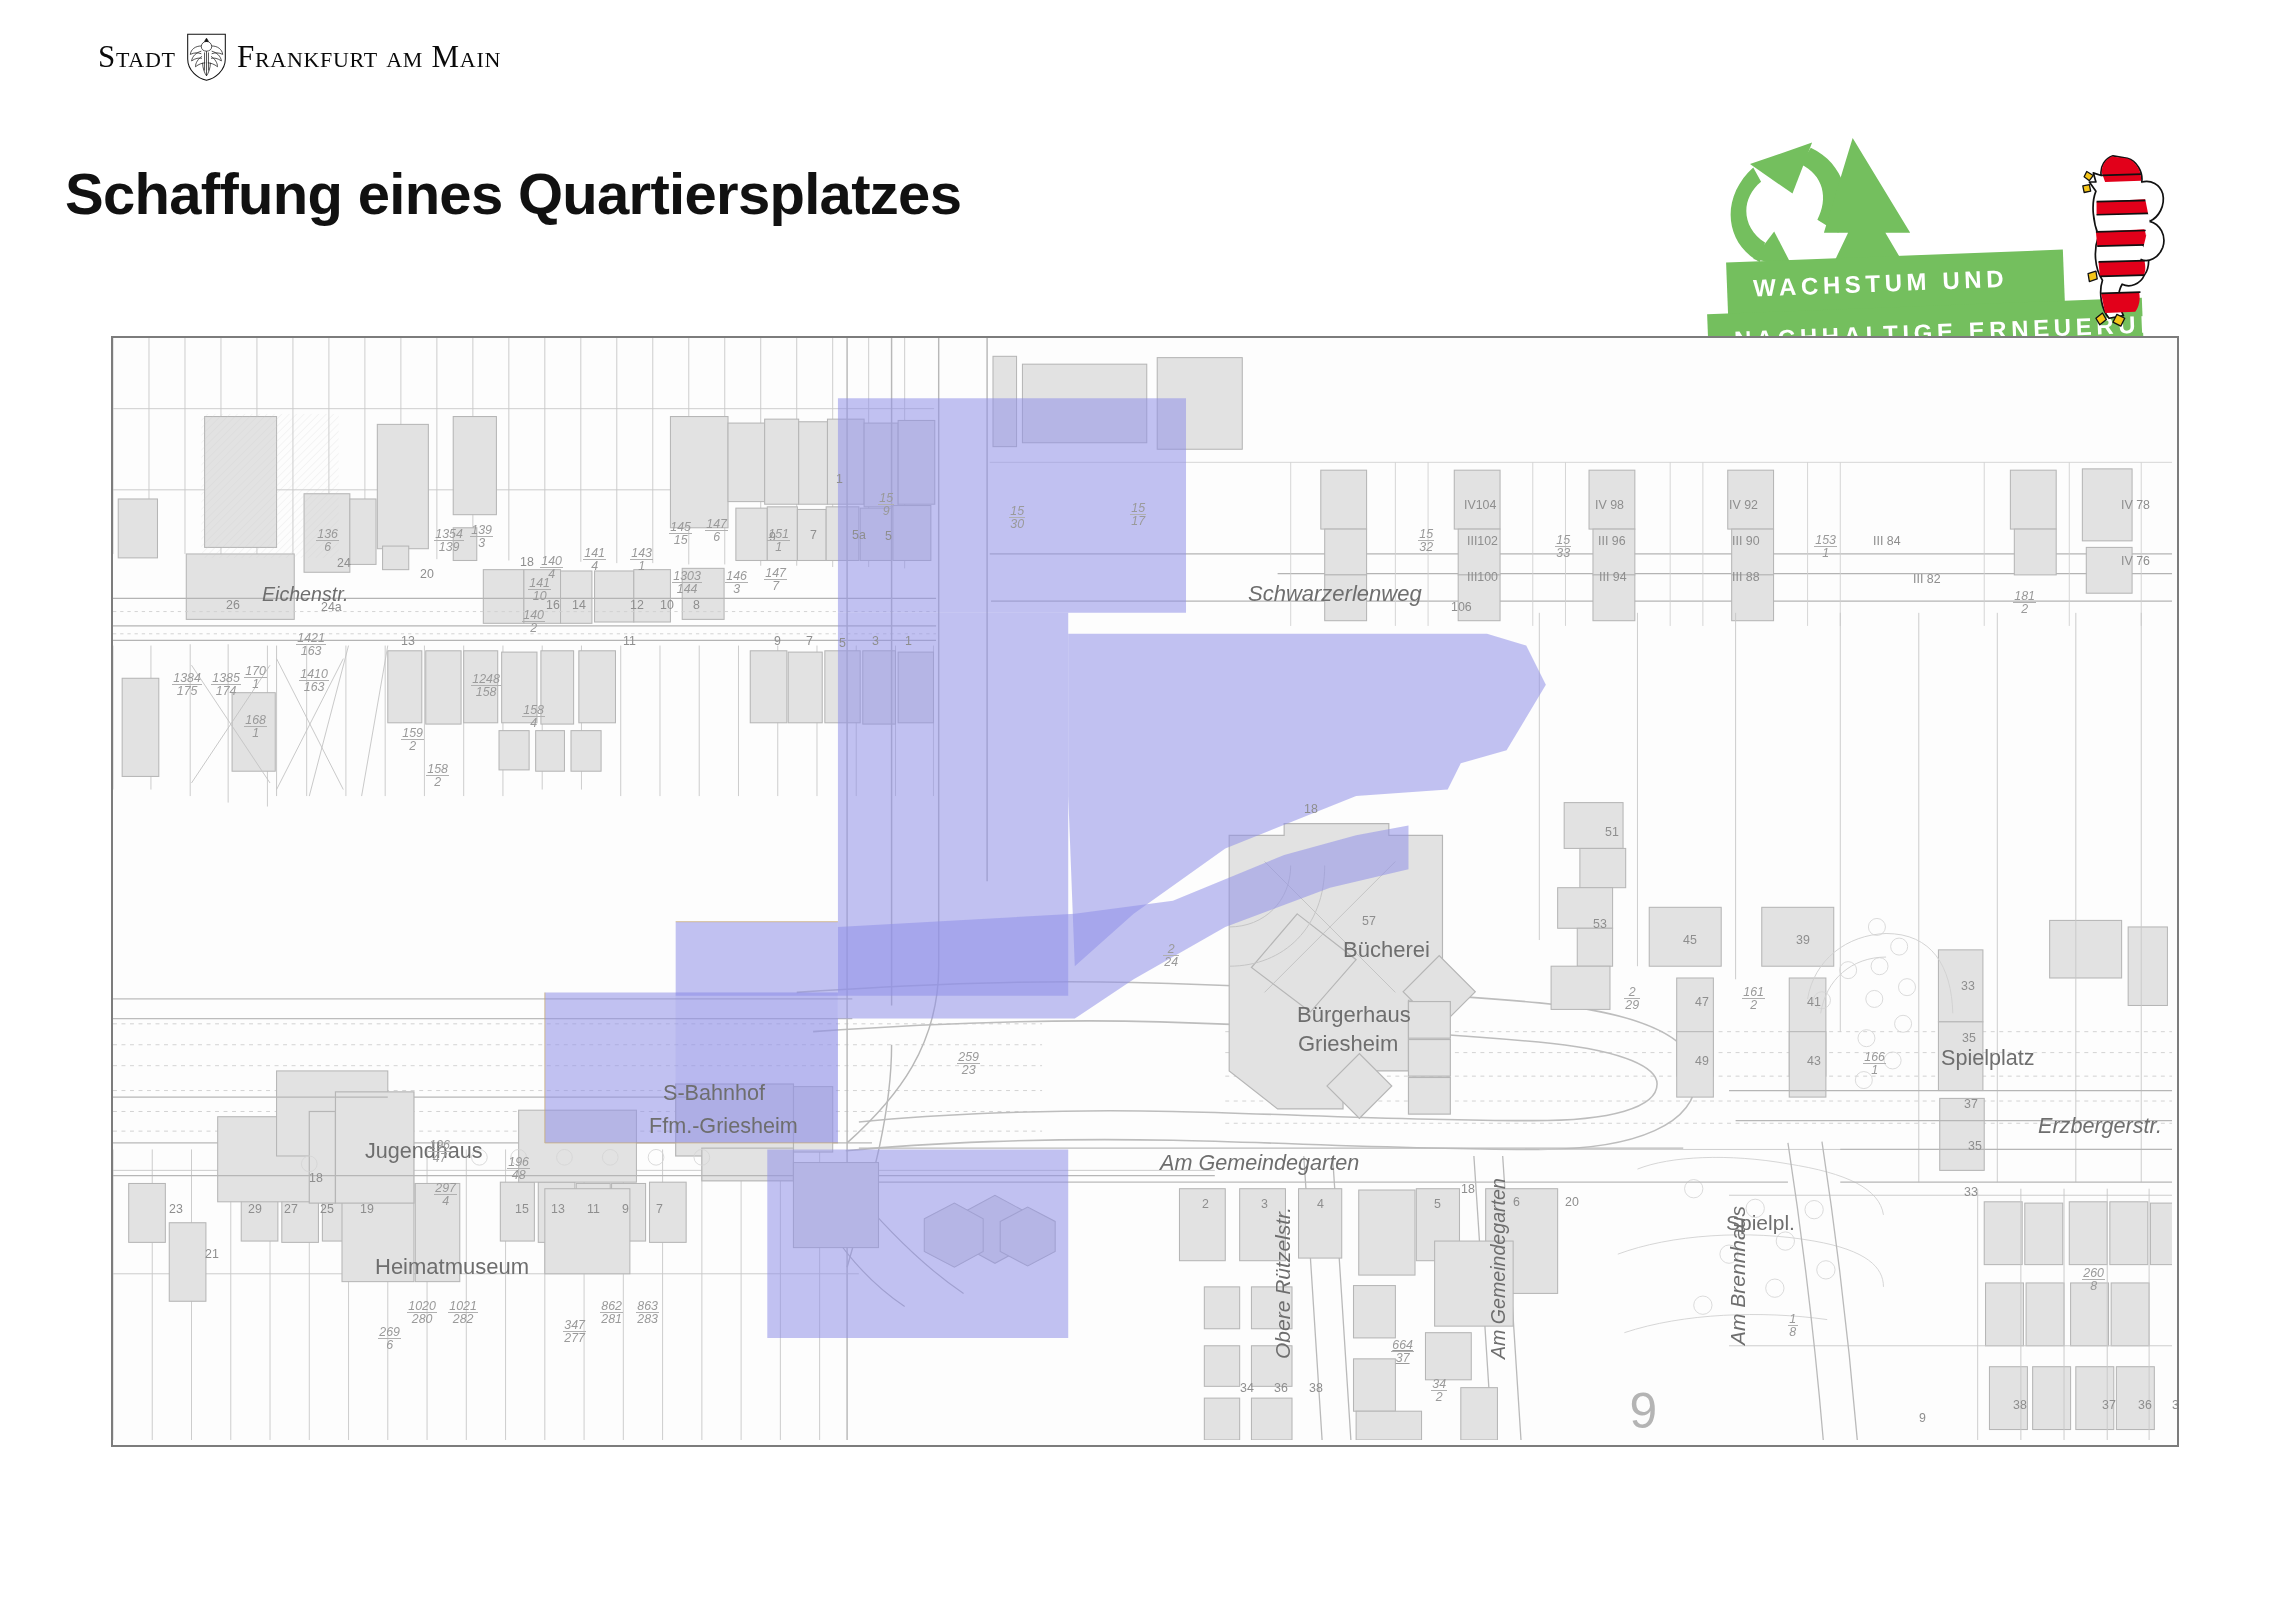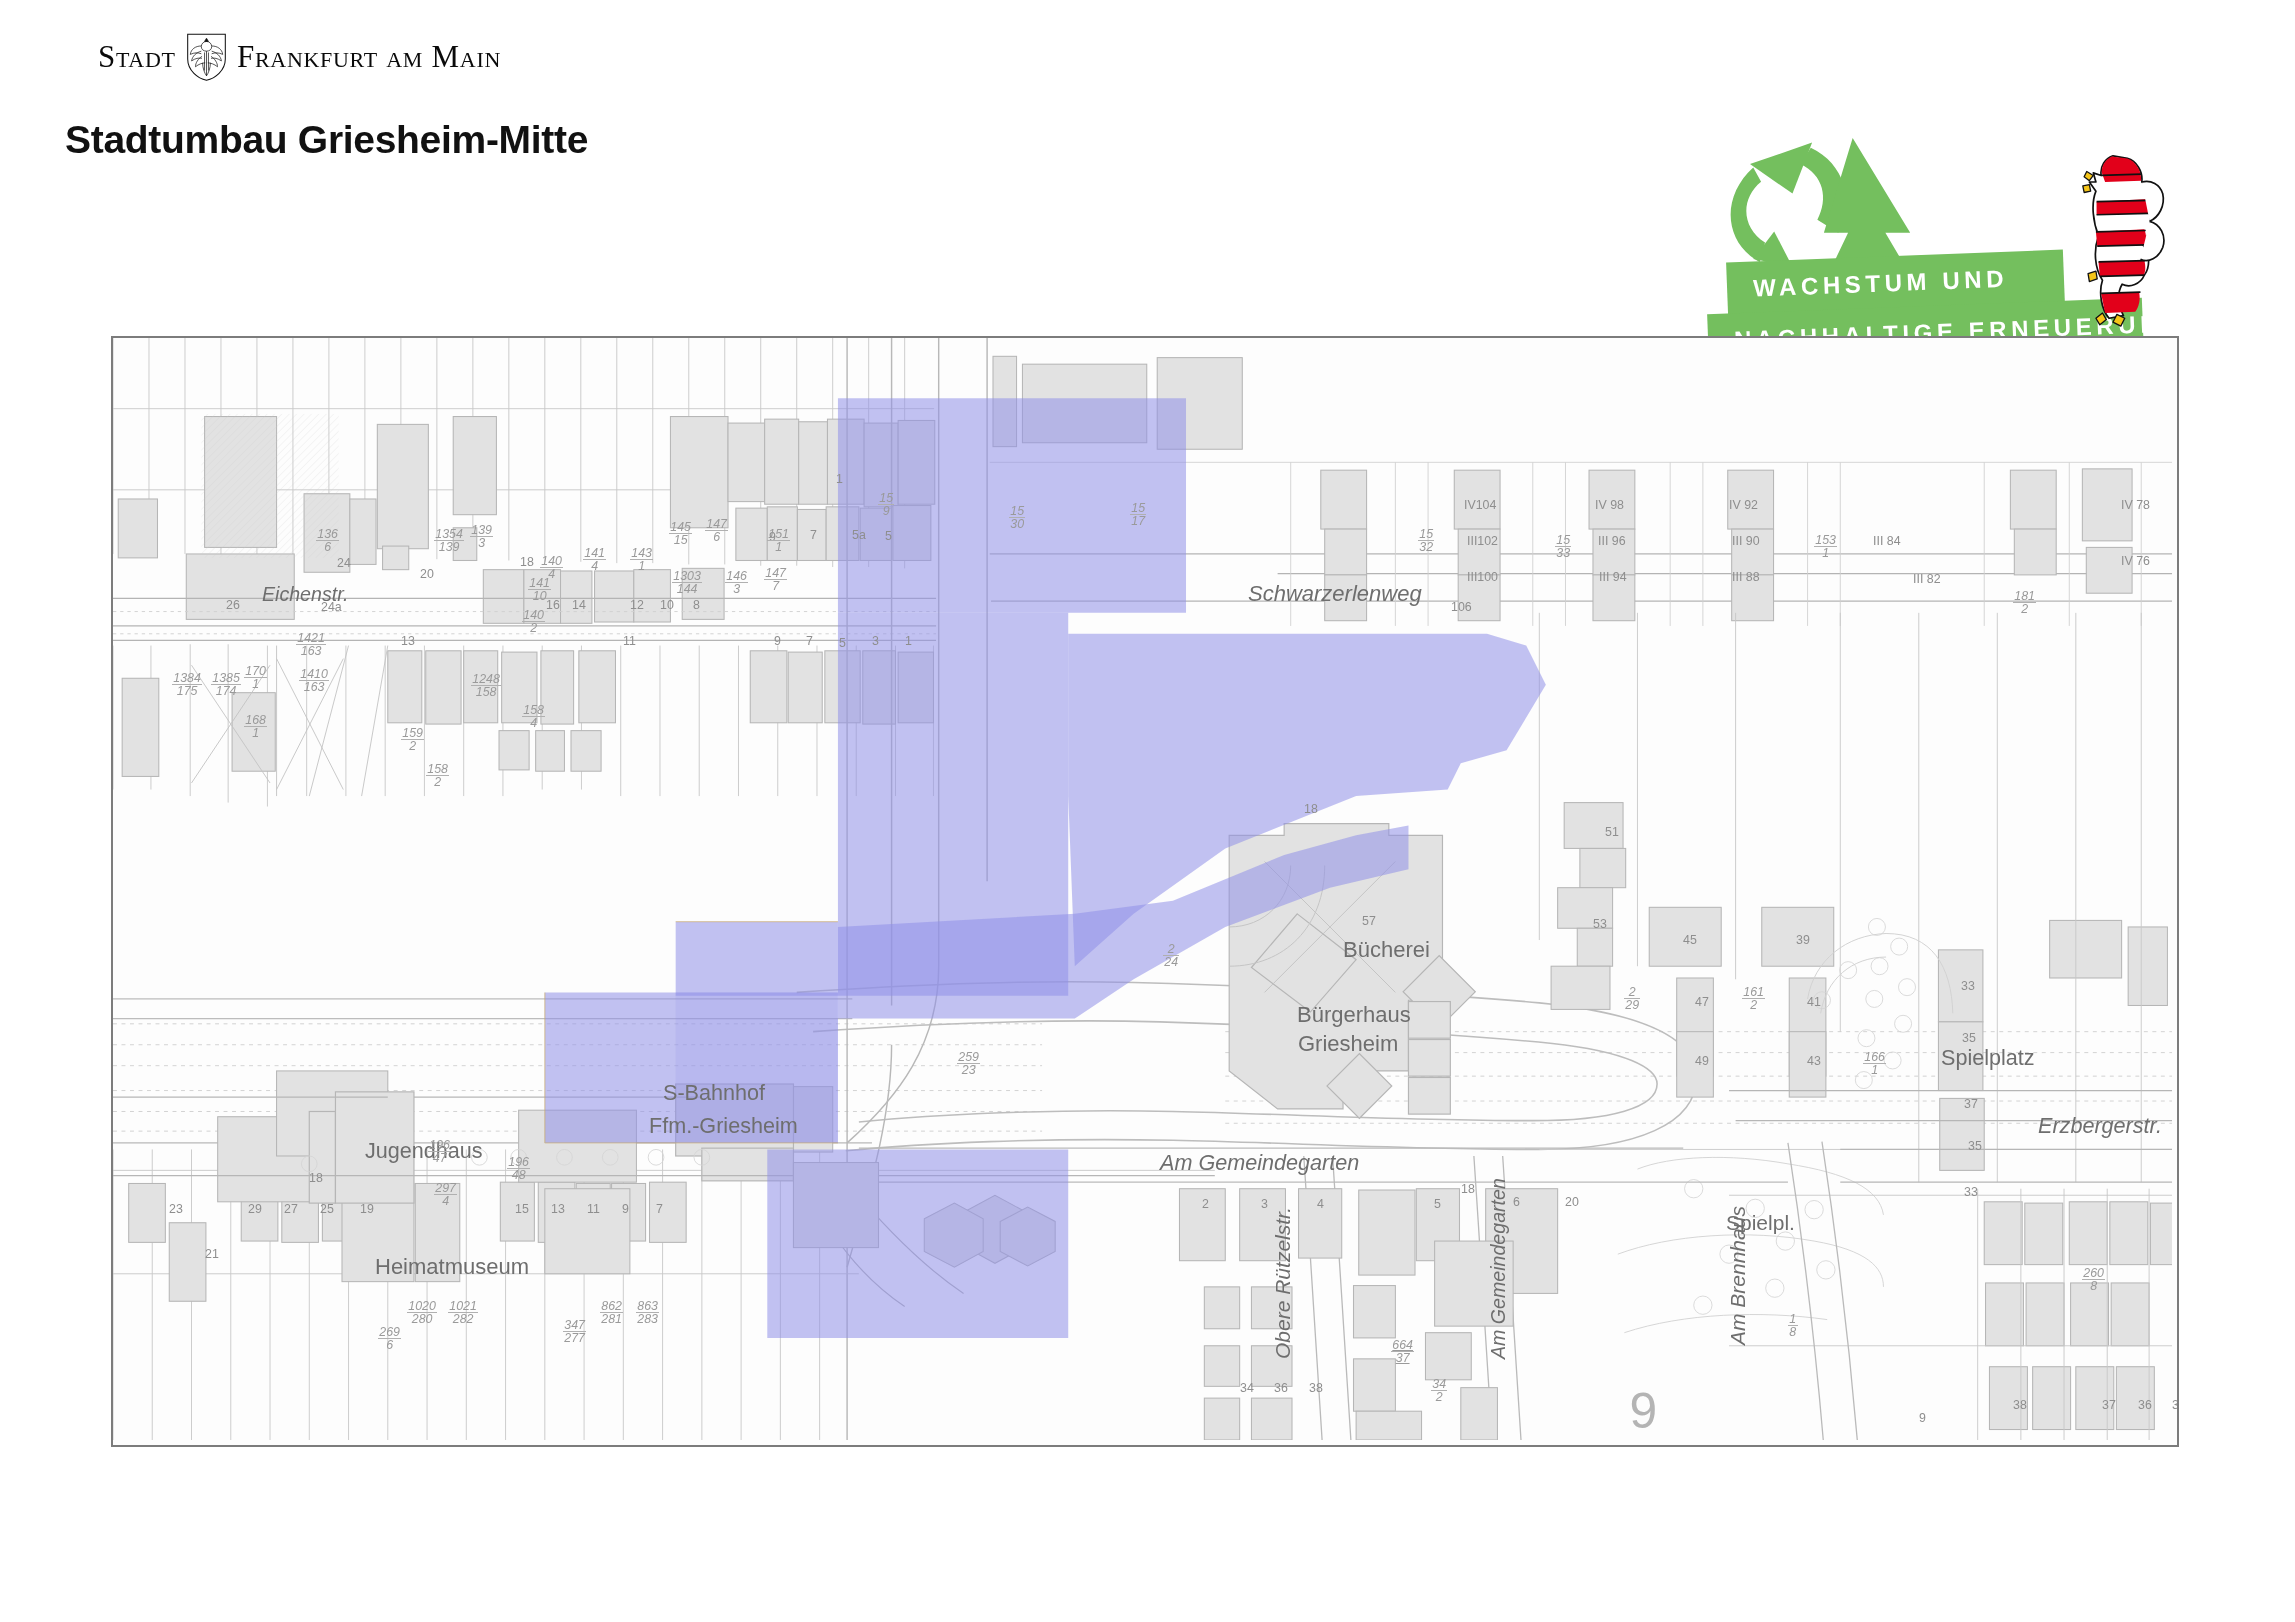--- a/index.html
+++ b/index.html
@@ -66,21 +66,21 @@
           <path d="M40 36 C46 40 50 46 50 52 C45 48 39 46 35 46"></path>
           <path d="M30 30 L30 58 M36 30 L36 58"></path>
           <path d="M27 46 C27 54 30 62 33 66 C36 62 39 54 39 46"></path>
           <path d="M33 28 L33 66"></path>
         </g>
       </svg>
     </span>
     <span class="wordpart">Frankfurt am Main</span>
   </div>
 
-  <div id="subtitle">Stadtumbau Griesheim-Mitte</div>
+  <div id="maintitle">Schaffung eines Quartiersplatzes</div>
 
   <div id="wachstum-logo">
     <svg class="wsvg" width="484" height="275" viewBox="0 0 740 420">
 
       <path d="M60 60 C10 105 15 175 70 205 L78 175 C42 152 40 108 72 82 Z" fill="#74bf5e"></path>
       <path d="M55 55 L150 22 L120 100 Z" fill="#74bf5e"></path>
       <path d="M60 200 L92 158 L120 212 Z" fill="#74bf5e"></path>
       <path d="M148 30 C200 55 215 110 190 160 L158 140 C175 108 168 72 132 55 Z" fill="#74bf5e"></path>
 
       <path d="M212 15 L300 160 L262 160 L330 275 L150 275 L205 160 L168 160 Z" fill="#74bf5e"></path>

